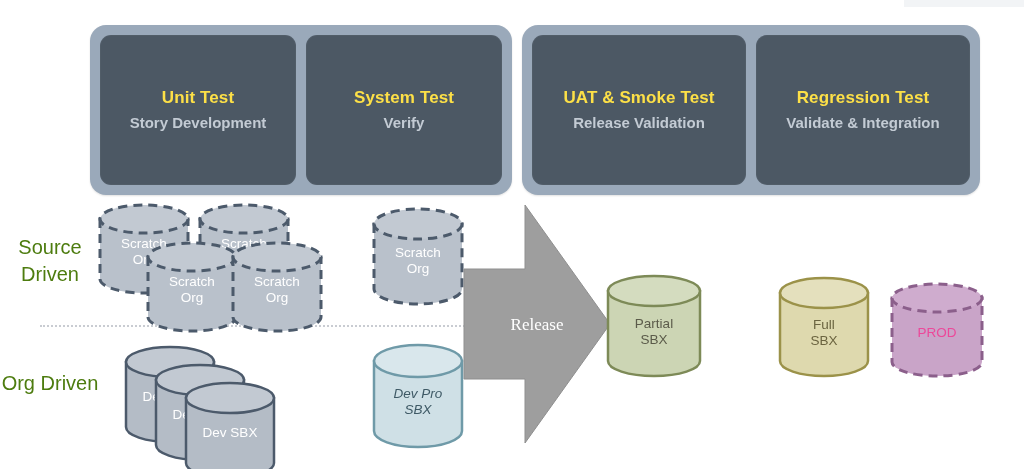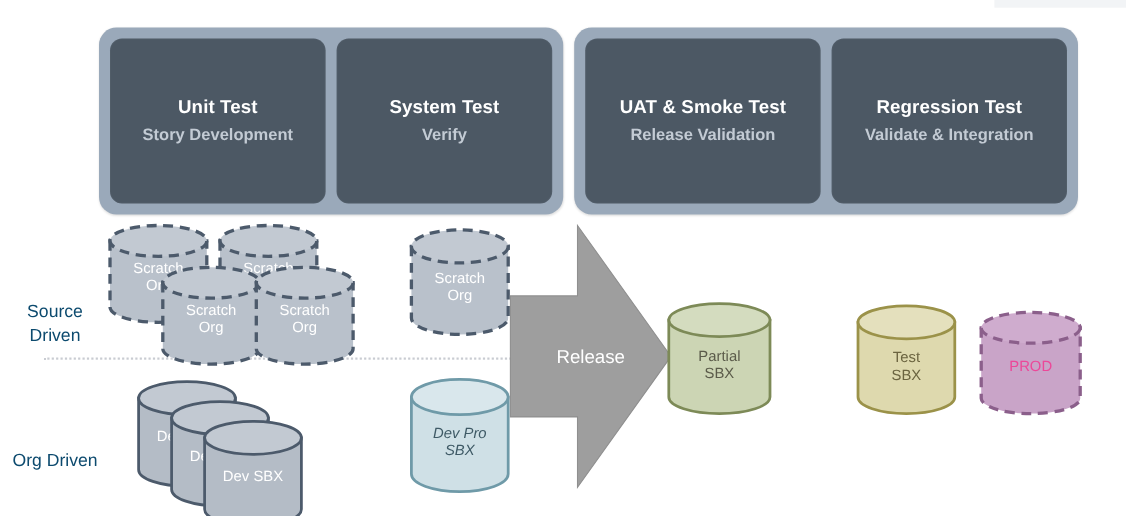--- a/index.html
+++ b/index.html
@@ -35,45 +35,44 @@
     background: #4c5864;
     border-radius: 11px;
     display: flex;
     flex-direction: column;
     align-items: center;
     justify-content: center;
     gap: 7px;
     box-shadow: inset 0 0 0 1px rgba(255,255,255,0.03);
   }
   .phase-title {
-    color: #ffffff;
+    color: #fde047;
     font-size: 17px;
     font-weight: bold;
     letter-spacing: .1px;
     text-align: center;
     line-height: 1.1;
   }
   .phase-sub {
     color: #c3cbd4;
     font-size: 15px;
     font-weight: bold;
     text-align: center;
     line-height: 1.1;
   }
 
   
   .row-label {
     position: absolute;
-    color: #0c4a6e;
-    font-size: 16px;
+    color: #4d7c0f;
+    font-size: 20px;
     line-height: 1.35;
     text-align: center;
     width: 100px;
     left: 0;
-    margin-top: 39px;
   }
 
   
   .divider {
     position: absolute;
     left: 40px;
     top: 325px;
     width: 440px;
     height: 0;
     border-top: 2px dotted #c9ccd2;
@@ -100,20 +99,21 @@
     position: absolute;
   }
   .release-arrow svg { display: block; }
   .arrow-label {
     position: absolute;
     color: #ffffff;
     font-size: 17px;
     text-align: center;
     width: 100%;
     left: 0;
+    font-family: Liberation Serif, serif;
   }
 
   
   .top-strip {
     position: absolute;
     right: 0;
     top: 0;
     width: 120px;
     height: 7px;
     background: #f2f4f6;
@@ -247,21 +247,21 @@
     </svg>
     <div class="cyl-label" style="top:41px; color:#5b5b4a;">Partial
 SBX</div>
   </div>
 
   <div class="cyl" style="left:778px; top:277px; width:92px; height:102px;">
     <svg width="92" height="102" viewBox="0 0 92 102">
       <path d="M2 16 L2 84 A44 15 0 0 0 90 84 L90 16 Z" fill="#ded9ae" stroke="#9b9249" stroke-width="2.5"></path>
       <ellipse cx="46" cy="16" rx="44" ry="15" fill="#e4e0bd" stroke="#9b9249" stroke-width="2.5"></ellipse>
     </svg>
-    <div class="cyl-label" style="top:40px; color:#6b6440;">Test
+    <div class="cyl-label" style="top:40px; color:#6b6440;">Full
 SBX</div>
   </div>
 
   <div class="cyl" style="left:890px; top:283px; width:94px; height:96px;">
     <svg width="94" height="96" viewBox="0 0 94 96">
       <path d="M2 15 L2 79 A45 14 0 0 0 92 79 L92 15 Z" fill="#c9a4c8" stroke="#8b5f8b" stroke-width="3" stroke-dasharray="9 6"></path>
       <ellipse cx="47" cy="15" rx="45" ry="14" fill="#cfacce" stroke="#8b5f8b" stroke-width="3" stroke-dasharray="9 6"></ellipse>
     </svg>
     <div class="cyl-label" style="top:42px; color:#ec4899;">PROD</div>
   </div>

